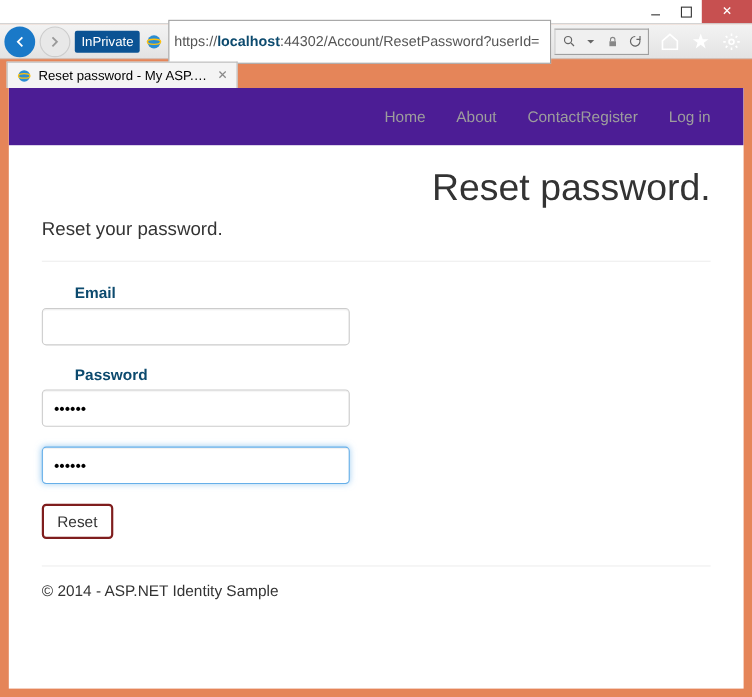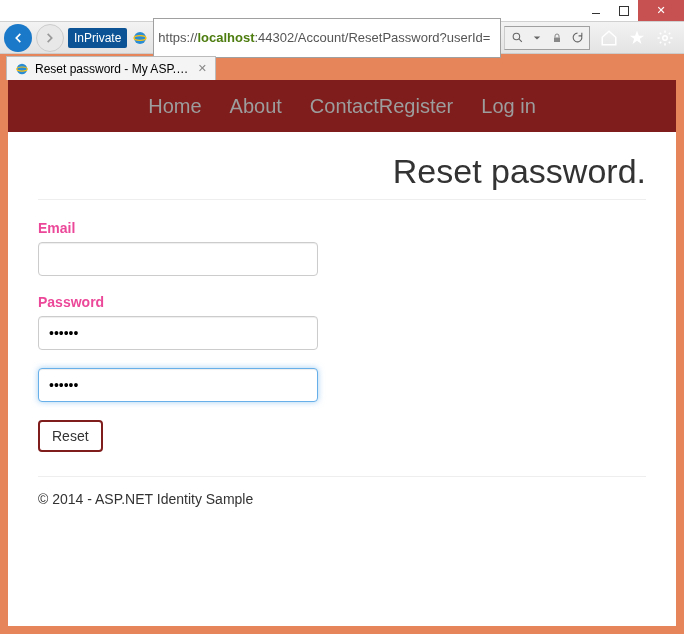--- a/index.html
+++ b/index.html
@@ -15,43 +15,43 @@
 .toolbar { height: 32px; background: linear-gradient(#f3f3f3, #e3e3e3); border-bottom: 1px solid #ccc; display: flex; align-items: center; padding: 0 4px; gap: 4px; }
 .navbtn { width: 28px; height: 28px; border-radius: 50%; display: flex; align-items: center; justify-content: center; }
 .navbtn.back { background: #1a79c8; color: #fff; }
 .navbtn.fwd { background: #e8e8e8; color: #888; border: 1px solid #ccc; }
 .navbtn svg { width: 14px; height: 14px; }
 .inprivate { background: #0b5394; color: #fff; padding: 3px 6px; font-size: 12px; border-radius: 2px; }
 .ielogo { width: 18px; height: 18px; display: flex; align-items: center; justify-content: center; }
 .ielogo svg { width: 16px; height: 16px; }
 .urlbar { flex: 1; height: 40px; background: #fff; border: 1px solid #a0a0a0; display: flex; align-items: center; font-size: 13px; padding: 0 4px; overflow: hidden; }
 .urlbar .proto { color: #555; }
-.urlbar .host { font-weight: bold; color: #4d7c0f; }
+.urlbar .host { font-weight: bold; color: #0c4a6e; }
 .urlbar .path { color: #555; white-space: nowrap; }
 .urlctrls { display: flex; align-items: center; gap: 4px; padding: 0 4px; border-left: 1px solid #ccc; height: 24px; margin-left: -1px; background: #f0f0f0; border-top: 1px solid #a0a0a0; border-right: 1px solid #a0a0a0; border-bottom: 1px solid #a0a0a0; }
 .urlctrls .ci { width: 16px; height: 16px; display: flex; align-items: center; justify-content: center; color: #666; }
 .toolicons { display: flex; align-items: center; gap: 10px; padding: 0 6px; color: #fff; }
 .toolicons .ti { width: 18px; height: 18px; display: flex; align-items: center; justify-content: center; }
 
 .tabbar { height: 26px; background: #e58559; display: flex; align-items: flex-end; padding-left: 6px; }
 .tab { background: #f4f4f4; border: 1px solid #bbb; border-bottom: none; height: 24px; display: flex; align-items: center; padding: 0 8px; font-size: 12px; gap: 6px; max-width: 210px; }
 .tab .fav { width: 14px; height: 14px; }
 .tab .ttext { white-space: nowrap; overflow: hidden; text-overflow: ellipsis; }
 .tab .tclose { color: #888; font-size: 11px; }
 
 .page-wrap { margin: 0 8px 8px 8px; background: #fff; height: 546px; overflow: auto; }
-.navmenu { background: #7f1d1d; color: #9d9d9d; height: 52px; display: flex; align-items: center; padding: 0 30px; justify-content: center; font-size: 20px; }
+.navmenu { background: #4c1d95; color: #9d9d9d; height: 52px; display: flex; align-items: center; padding: 0 30px; justify-content: flex-end; font-size: 14px; }
 .navmenu .left, .navmenu .right { display: flex; gap: 28px; }
 .navmenu a { color: #9d9d9d; cursor: pointer; }
 .content { padding: 20px 30px; }
 h1 { font-size: 34px; font-weight: 500; color: #333; margin-bottom: 8px; text-align: right; }
 .subtitle { font-size: 17px; color: #333; margin-bottom: 18px; }
 hr.sep { border: none; border-top: 1px solid #eee; margin-bottom: 20px; }
 .fgroup { margin-bottom: 18px; }
-.fgroup label { font-weight: bold; font-size: 14px; color: #ec4899; display: block; margin-bottom: 6px; }
+.fgroup label { font-weight: bold; font-size: 14px; color: #0c4a6e; display: block; margin-bottom: 6px; margin-left: 30px; }
 .fgroup input { width: 280px; height: 34px; border: 1px solid #ccc; border-radius: 4px; padding: 0 10px; font-size: 14px; box-shadow: inset 0 1px 1px rgba(0,0,0,0.07); }
 .fgroup input.focused { border-color: #66afe9; box-shadow: inset 0 1px 1px rgba(0,0,0,.075), 0 0 6px rgba(102,175,233,.6); outline: none; }
 .btn-reset { padding: 6px 12px; border: 2px solid #7f1d1d; border-radius: 4px; background: #fff; font-size: 14px; color: #333; cursor: pointer; }
 .footer-sep { border: none; border-top: 1px solid #eee; margin: 24px 0 14px 0; }
 .footer-txt { font-size: 14px; color: #333; }
 </style>
 </head>
 <body>
 
 <div class="titlebar">
@@ -146,20 +146,21 @@
       <a>About</a>
       <a>Contact</a>
     </div>
     <div class="right">
       <a>Register</a>
       <a>Log in</a>
     </div>
   </div>
   <div class="content">
     <h1>Reset password.</h1>
+    <div class="subtitle">Reset your password.</div>
     <hr class="sep">
     <div class="fgroup">
       <label>Email</label>
       <input type="text" value="" style="">
     </div>
     <div class="fgroup">
       <label>Password</label>
       <input type="text" value="••••••" style="">
     </div>
     <div class="fgroup">

